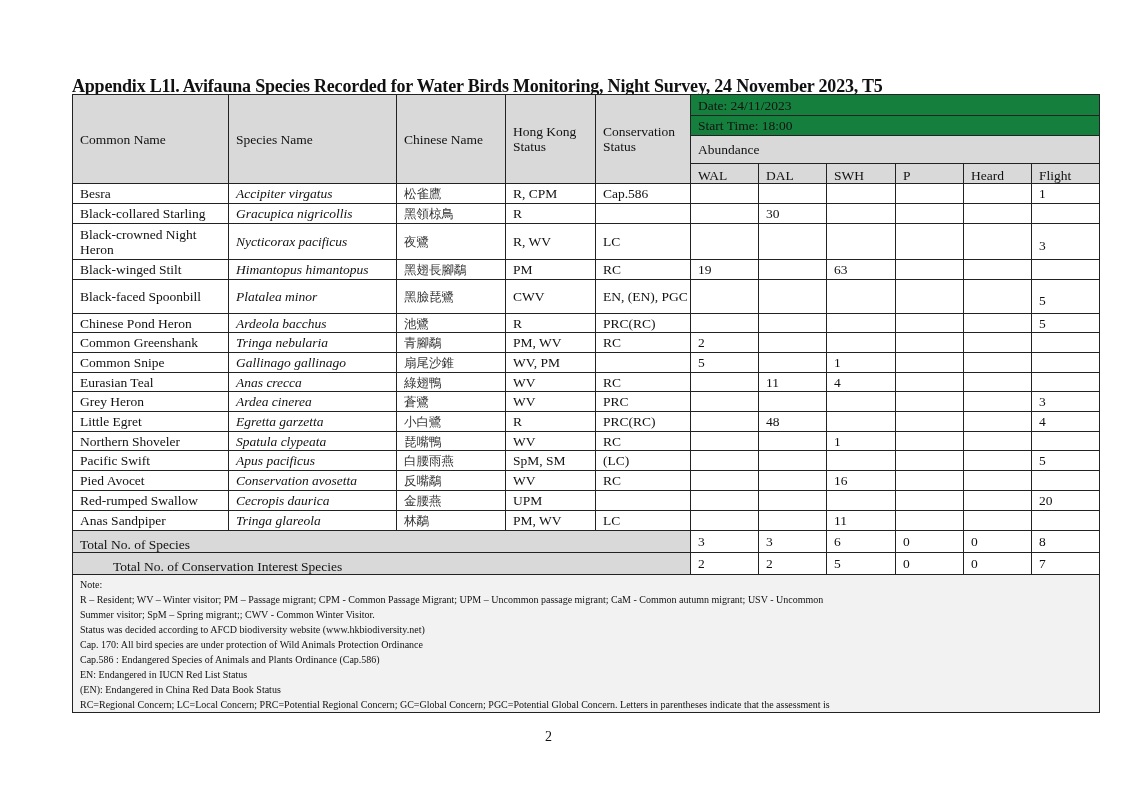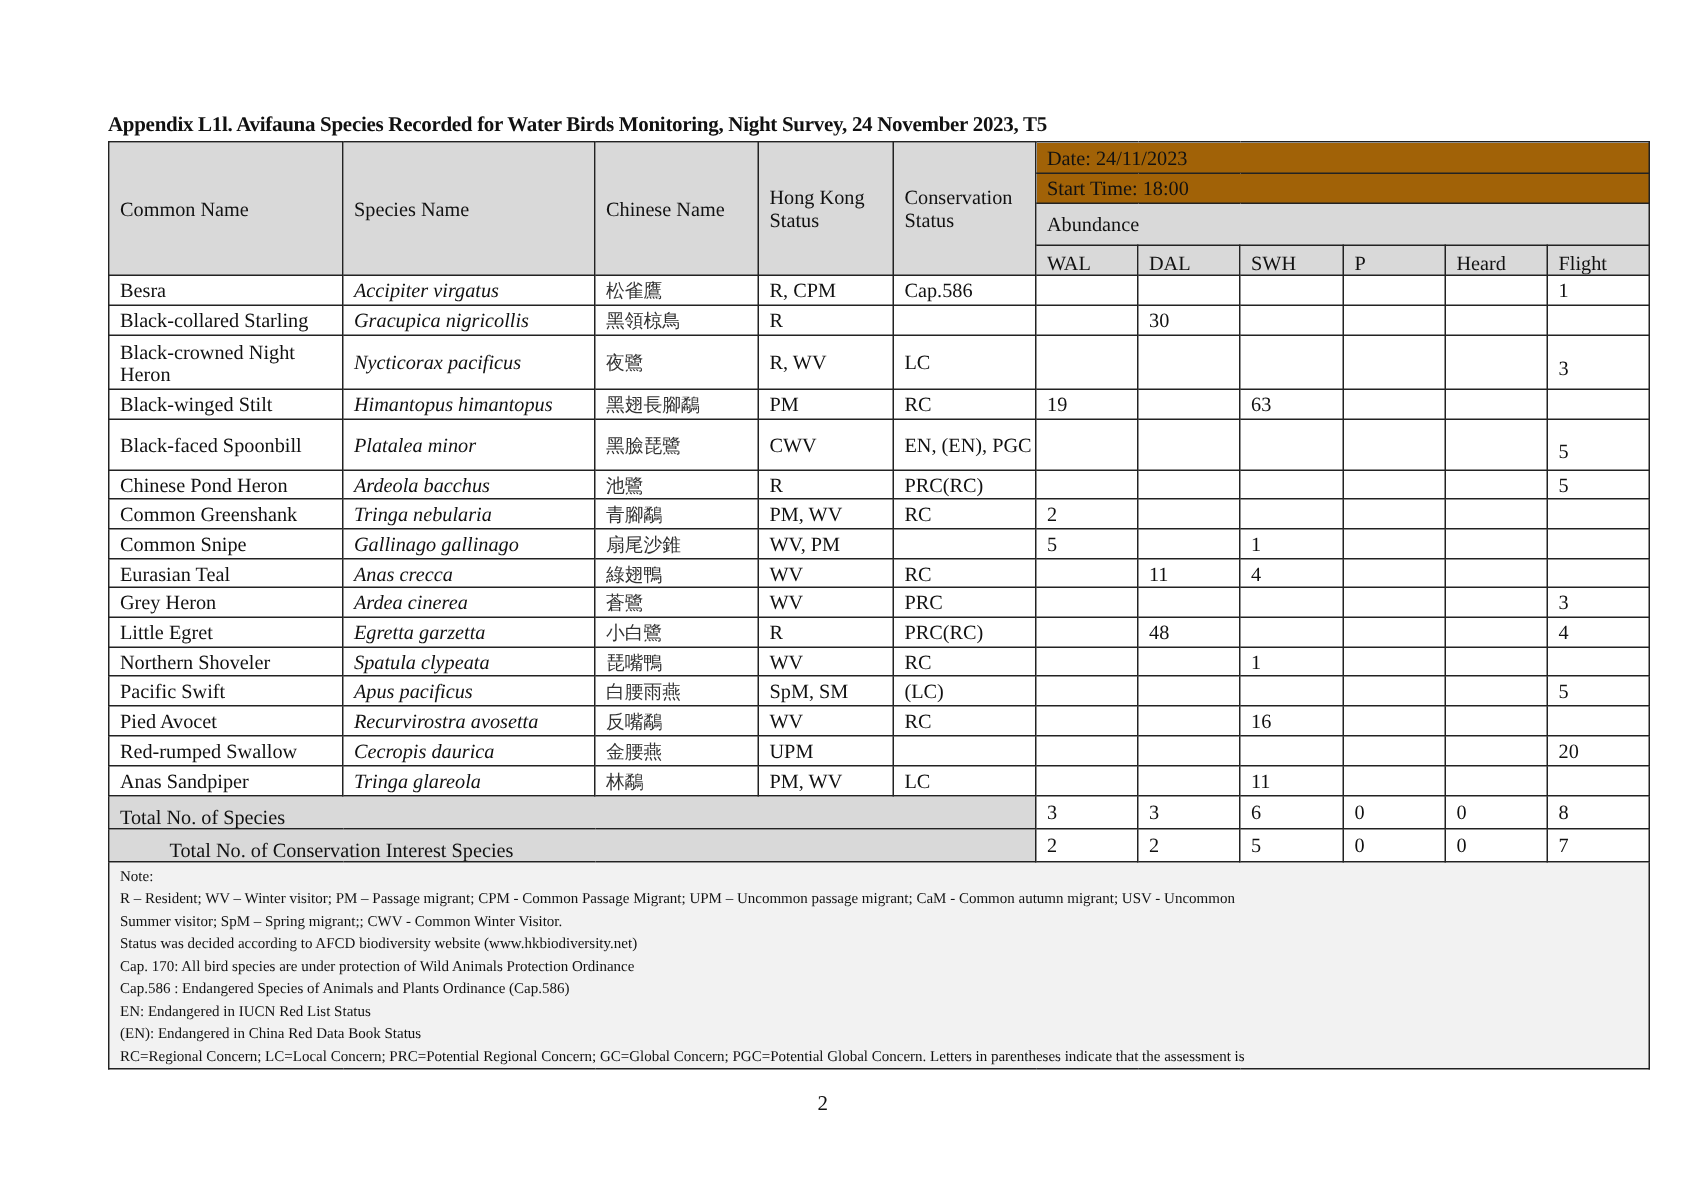--- a/index.html
+++ b/index.html
@@ -1,25 +1,25 @@
 <!DOCTYPE html>
 <html><head>
 <meta charset="utf-8">
 <style>
   html, body { margin: 0; padding: 0; background: #ffffff; }
   body { width: 1123px; height: 794px; position: relative; overflow: hidden;
          font-family: "Liberation Serif", "DejaVu Serif", serif; color: #111; }
-  .title { position: absolute; left: 72px; top: 76px; font-weight: bold; font-size: 14px;
+  .title { position: absolute; left: 72px; top: 76px; font-weight: bold; font-size: 18px;
            letter-spacing: -0.2px; white-space: nowrap; }
   table.main { position: absolute; left: 72px; top: 94px; border-collapse: collapse;
                table-layout: fixed; width: 1027px; font-size: 13.5px; }
   table.main td { border: 1.3px solid #222; padding: 0 0 0 7px; vertical-align: middle;
                   line-height: 15px; overflow: hidden; }
   .hdr { background: #d9d9d9; }
-  .light { background: #a16207; }
+  .light { background: #15803d; }
   .it { font-style: italic; }
   .cjk { font-family: "DejaVu Sans", sans-serif; font-size: 12.5px; color: #333; }
   .notes { background: #f2f2f2; font-size: 10px; line-height: 15.3px; padding: 2px 0 0 7px !important;
            vertical-align: top !important; }
   .notes div { white-space: nowrap; }
   .pagenum { position: absolute; left: 545px; top: 729px; font-size: 14px; }
 </style>
 </head>
 <body>
 
@@ -226,21 +226,21 @@
         <td>(LC)</td>
         <td></td>
         <td></td>
         <td></td>
         <td></td>
         <td></td>
         <td>5</td>
       </tr>
       <tr style="height: 20px;">
         <td>Pied Avocet</td>
-        <td class="it">Recurvirostra avosetta</td>
+        <td class="it">Conservation avosetta</td>
         <td class="cjk">反嘴鷸</td>
         <td>WV</td>
         <td>RC</td>
         <td></td>
         <td></td>
         <td>16</td>
         <td></td>
         <td></td>
         <td></td>
       </tr>

